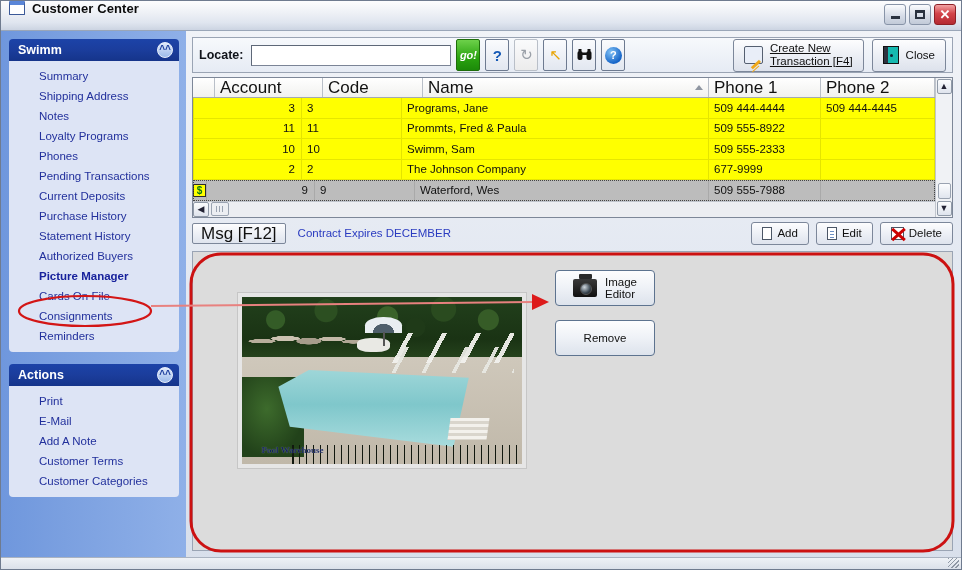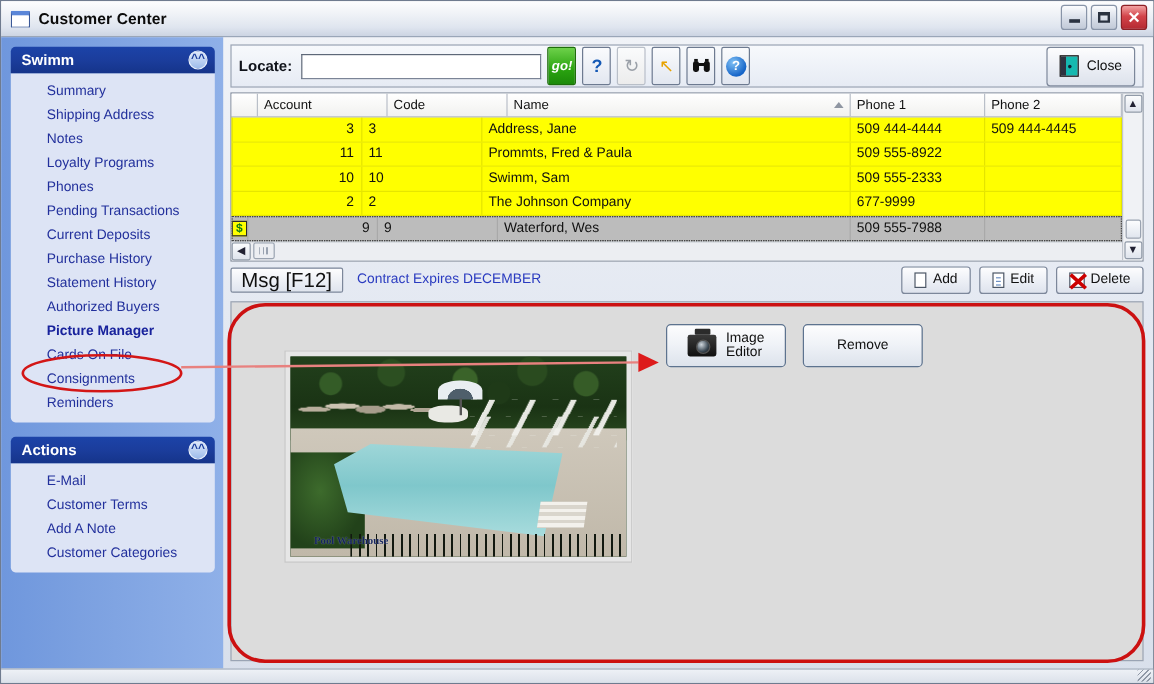--- a/index.html
+++ b/index.html
@@ -17,21 +17,21 @@
     width: 962px; height: 570px;
     background: linear-gradient(to bottom,#f2f4f8 0%,#e4e9f2 45%,#d8dfeb 100%);
     border: 1px solid #6f7b8f;
     display: flex; flex-direction: column;
   }
 
   
   #titlebar {
     height: 30px; flex: 0 0 30px;
     background: linear-gradient(to bottom,#fdfdfe 0%,#eef1f6 40%,#dfe5ef 75%,#ccd4e2 100%);
-    display: flex; align-items: center;
+    display: flex; align-items: flex-start;
     padding: 0 4px 0 8px;
     border-bottom: 1px solid #9aa6b8;
     position: relative;
   }
   #titlebar .app-icon {
     width: 16px; height: 14px;
     background: #fff;
     border: 1px solid #3b5998;
     border-top: 4px solid #5a86d8;
     border-radius: 1px;
@@ -173,21 +173,21 @@
   .grid-wrap {
     border: 1px solid #7d8798;
     background: #fff;
     display: flex; flex-direction: column;
     margin-bottom: 4px;
   }
   .grid-head {
     display: flex; height: 20px; flex: 0 0 20px;
     background: linear-gradient(to bottom,#ffffff,#f1f1ef);
     border-bottom: 1px solid #a3a9b2;
-    font-size: 11px; color: #111;
+    font-size: 17px; color: #111;
   }
   .gh {
     display: flex; align-items: center;
     padding: 0 5px; border-right: 1px solid #b9bfc8;
     position: relative; cursor: pointer; white-space: nowrap;
   }
   .gh .sortmark {
     position: absolute; right: 5px; top: 7px;
     width: 0; height: 0;
     border-left: 4px solid transparent; border-right: 4px solid transparent;
@@ -298,21 +298,21 @@
     display: flex; align-items: flex-start;
     padding: 40px 0 0 44px;
     position: relative;
   }
   .photo-frame {
     width: 290px; height: 177px;
     background: #e6e6e6;
     padding: 5px;
     box-shadow: 0 0 0 1px #c6c6c6 inset;
   }
-  .pic-btns { margin-left: 28px; margin-top: -22px; display: flex; gap: 14px; }
+  .pic-btns { margin-left: 28px; margin-top: -22px; display: flex; flex-direction: column; gap: 14px; }
   .pic-btn {
     width: 100px; height: 36px;
     border: 1px solid #5d738f; border-radius: 4px;
     background: linear-gradient(to bottom,#fdfdfe,#eff2f7 48%,#dde3ec);
     display: flex; align-items: center; justify-content: center; gap: 8px;
     font-size: 11.5px; color: #101010; cursor: pointer;
     padding: 0 7px;
   }
   .pic-btn .two-line { line-height: 12px; text-align: left; }
   .icon-camera {
@@ -469,23 +469,24 @@
           <div class="nav-item">Reminders</div>
         </div>
       </div>
 
       <div class="panel">
         <div class="panel-header">
           <span>Actions</span>
           <span class="panel-chevron">^^</span>
         </div>
         <div class="panel-body">
+          <div class="nav-item">Print</div>
           <div class="nav-item">E-Mail</div>
+          <div class="nav-item">Add A Note</div>
           <div class="nav-item">Customer Terms</div>
-          <div class="nav-item">Add A Note</div>
           <div class="nav-item">Customer Categories</div>
         </div>
       </div>
     </div>
 
     <div id="content">
 
       <div class="locate-bar">
         <span class="locate-label">Locate:</span>
         <input class="locate-input" type="text" placeholder="" style="">
@@ -500,20 +501,27 @@
             <rect x="5" y="3.5" width="5" height="2.5" fill="#111"></rect>
             <rect x="1.5" y="0" width="3" height="2.5" fill="#111"></rect>
             <rect x="10.5" y="0" width="3" height="2.5" fill="#111"></rect>
           </svg>
         </div>
         <div class="tb-btn help">
           <span class="help-circle">?</span>
         </div>
         <span class="spacer"></span>
         <div class="big-btn">
+          <span class="icon-newtrans"></span>
+          <span class="lbl">
+            <u>Create New</u><br>
+            <u>Transaction [F4]</u>
+          </span>
+        </div>
+        <div class="big-btn">
           <span class="icon-door"></span>
           <span class="lbl">Close</span>
         </div>
       </div>
 
       <div class="grid-wrap">
         <div style="display:flex;">
           <div style="flex:1; min-width:0;">
             <div class="grid-head">
               <div class="gh col-ind"></div>
@@ -525,21 +533,21 @@
               </div>
               <div class="gh col-p1">Phone 1</div>
               <div class="gh col-p2">Phone 2</div>
             </div>
 
             <div class="grid-rows">
               <div class="grow">
                 <div class="gc ind"></div>
                 <div class="gc num col-acct">3</div>
                 <div class="gc col-code">3</div>
-                <div class="gc col-name">Address, Jane</div>
+                <div class="gc col-name">Programs, Jane</div>
                 <div class="gc col-p1">509  444-4444</div>
                 <div class="gc col-p2">509  444-4445</div>
               </div>
               <div class="grow">
                 <div class="gc ind"></div>
                 <div class="gc num col-acct">11</div>
                 <div class="gc col-code">11</div>
                 <div class="gc col-name">Prommts, Fred &amp; Paula</div>
                 <div class="gc col-p1">509  555-8922</div>
                 <div class="gc col-p2"></div>

